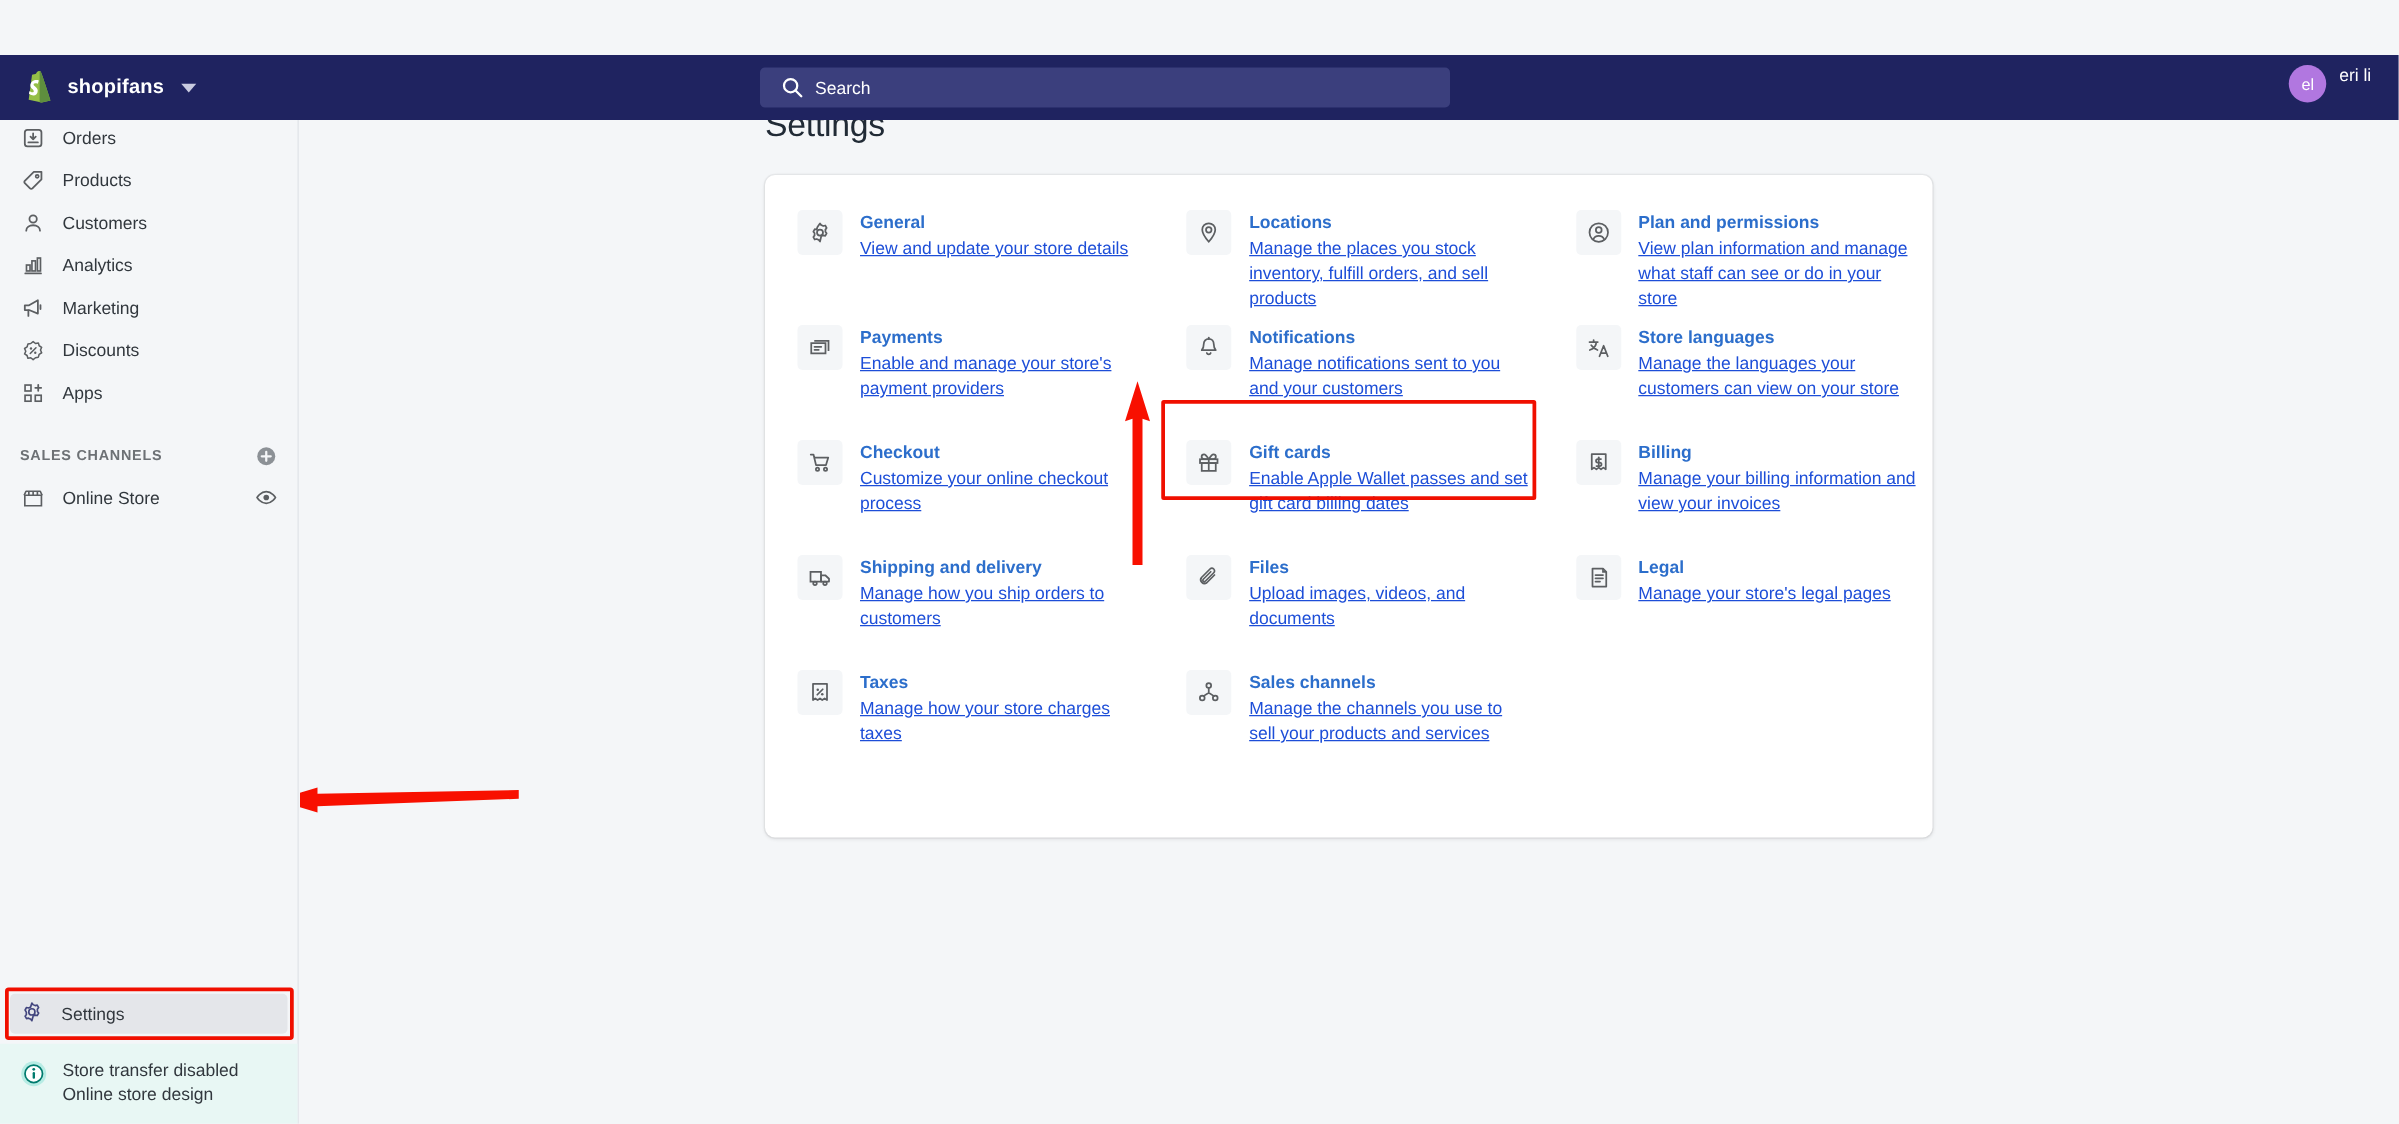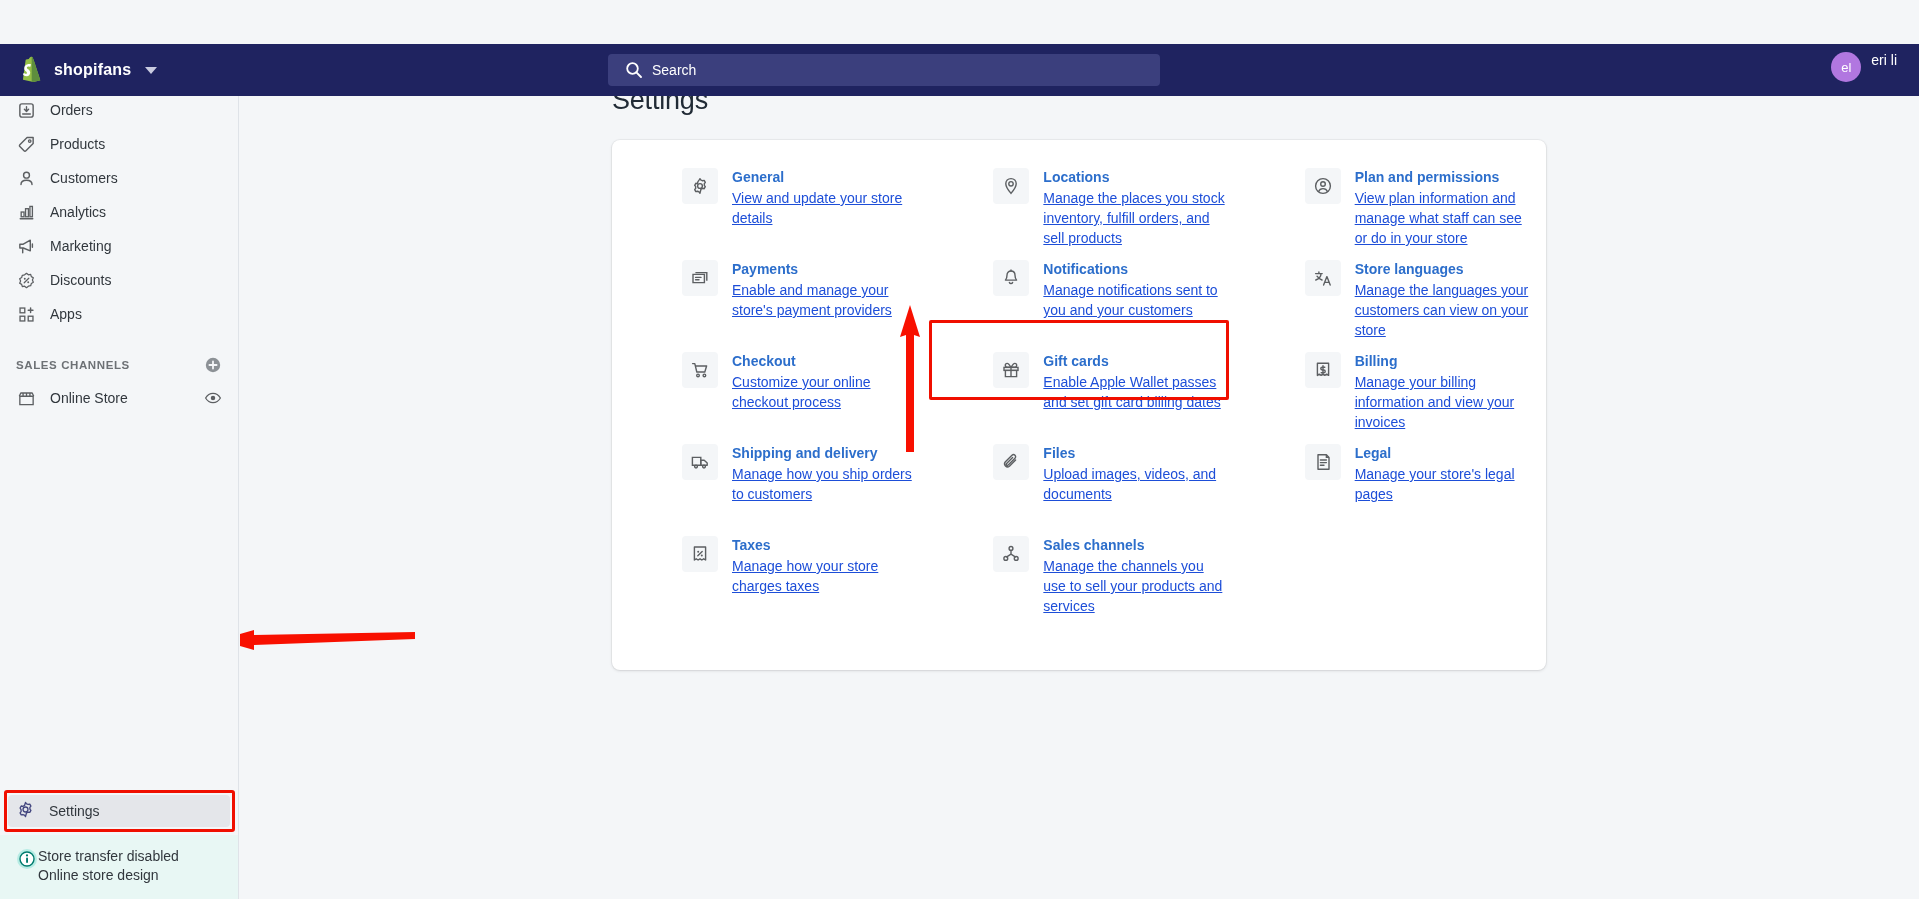--- a/index.html
+++ b/index.html
@@ -71,21 +71,21 @@
   .settings-item {
     display: flex; align-items: center; gap: 14px; height: 32px; padding: 0 8px;
     border-radius: 4px; background: #e4e6ea; color: #31373d; font-size: 14px;
     font-weight: 500; cursor: pointer;
   }
   .settings-highlight {
     position: absolute; left: 4px; top: -5px; width: 231px; height: 42px;
     border: 3px solid #f00f00; border-radius: 3px; pointer-events: none;
   }
   .notice {
-    background: #e8f7f4; padding: 12px 12px 14px 16px; display: flex; align-items: flex-start;
+    background: #e8f7f4; padding: 12px 12px 14px 16px; display: flex; gap: 12px; align-items: flex-start;
     height: 64px; overflow: hidden;
   }
   .notice-ico { width: 22px; height: 22px; flex: 0 0 22px; margin-top: 1px; }
   .notice-text { font-size: 14px; color: #31373d; line-height: 19px; }
 
   
   .main {
     position: absolute; top: 52px; left: 240px; right: 0; bottom: 0;
     background: #f4f6f8; overflow: hidden;
   }
@@ -94,21 +94,21 @@
     font-size: 27px; color: #212b36; font-weight: normal; letter-spacing: -.2px;
   }
   .card {
     position: absolute; left: 372px; top: 88px; width: 934px; height: 530px;
     background: #ffffff; border-radius: 8px;
     box-shadow: 0 0 0 1px rgba(63,63,68,.05), 0 1px 3px 0 rgba(63,63,68,.15);
     padding: 26px 0 0 0;
   }
   .grid { display: grid; grid-template-columns: 1fr 1fr 1fr; }
   .setting {
-    display: flex; gap: 14px; padding: 0 10px 0 26px; min-height: 92px; margin-left: 44px;
+    display: flex; gap: 14px; padding: 0 10px 0 26px; min-height: 92px;
   }
   .setting .badge {
     width: 36px; height: 36px; border-radius: 4px; background: #f4f6f8;
     flex: 0 0 36px; display: flex; align-items: center; justify-content: center; margin-top: 2px;
   }
   .setting .body { padding-top: 1px; }
   .setting .title {
     color: #2c6ecb; font-size: 14px; font-weight: bold; line-height: 20px; cursor: pointer;
   }
   .setting .desc { color: #1d4ed8; font-size: 14px; line-height: 20px; margin-top: 1px; text-decoration: underline; }

